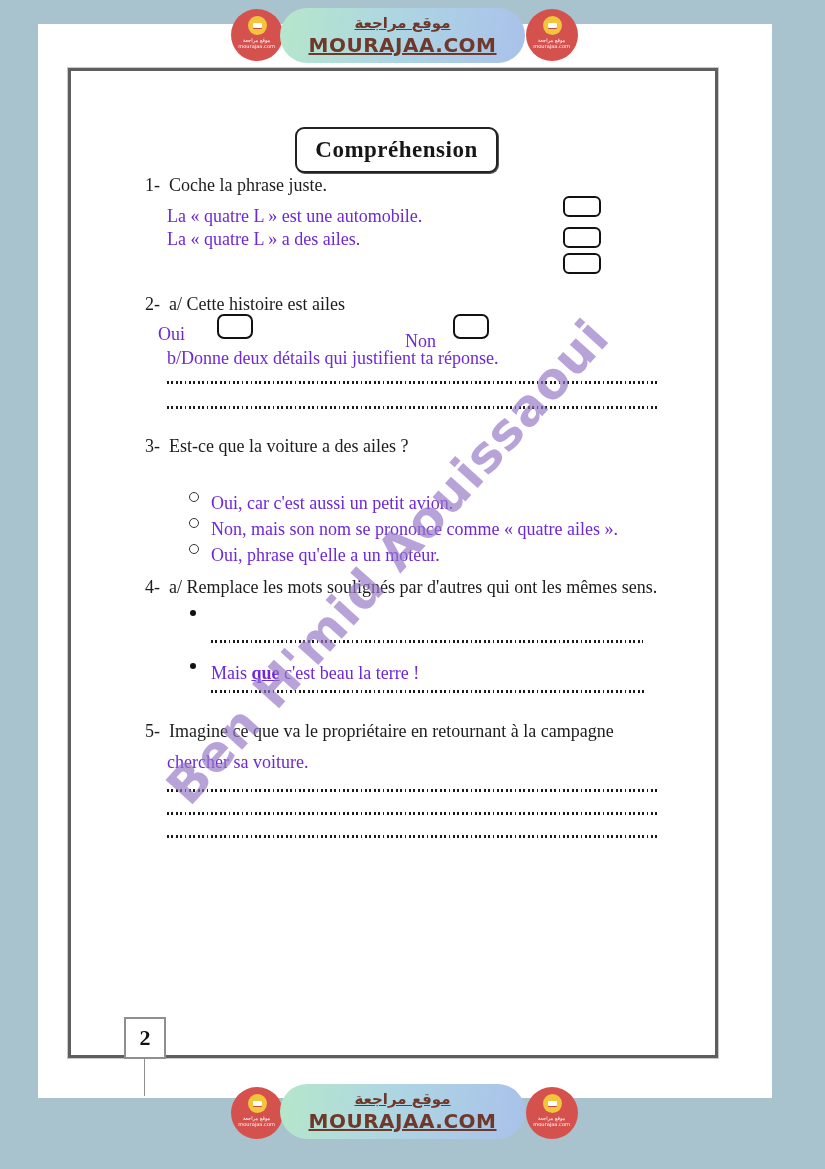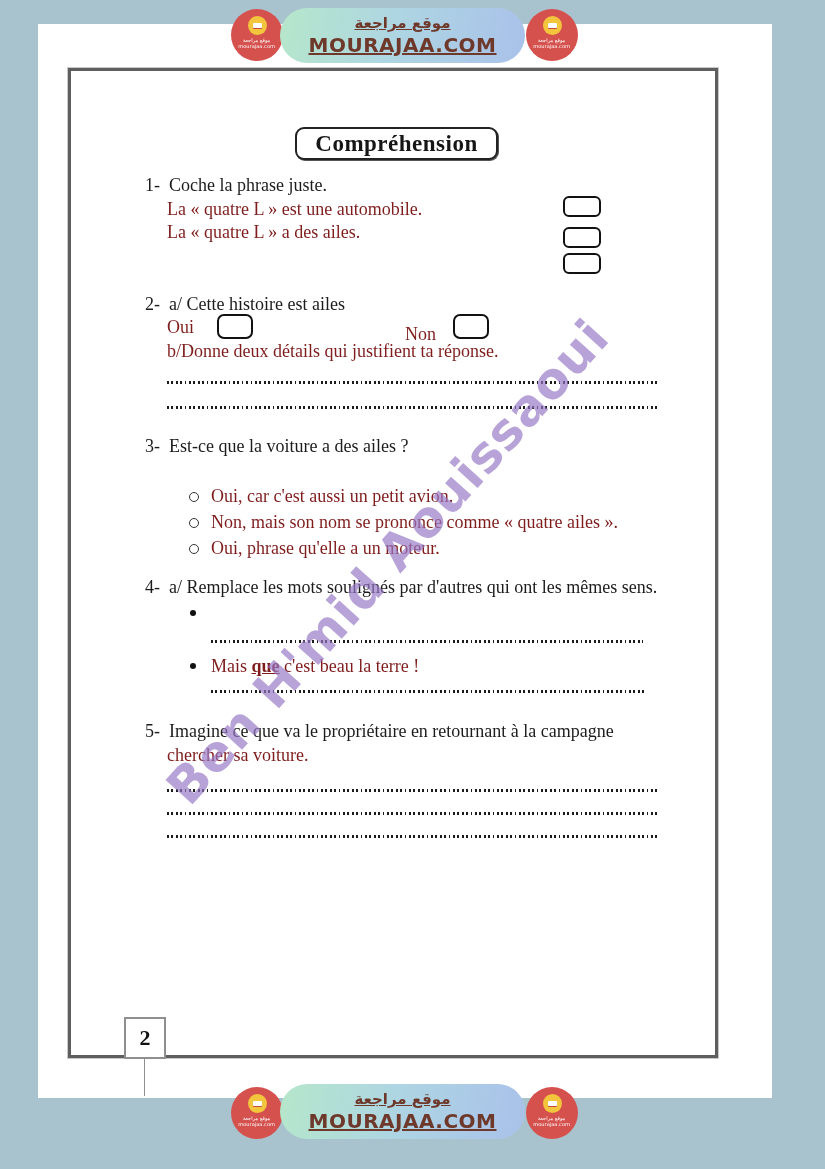--- a/index.html
+++ b/index.html
@@ -27,23 +27,23 @@
                display: flex; align-items: center; justify-content: center; }
   .badge .book { width: 9px; height: 5px; background: #ffffff; border-radius: 1px;
                  box-shadow: 0 1px 0 #c34b3f; }
   .badge .bt { font-family: "DejaVu Sans", sans-serif; color: #ffffff; font-size: 6px;
                line-height: 1.15; transform: scale(0.85); text-align: center; margin-top: 2px; }
 
   
   .qline { position: absolute; display: flex; gap: 9px; font-size: 18px; color: #1c1c1c;
            white-space: nowrap; z-index: 2; }
   .qnum { min-width: 14px; }
-  .indent { position: absolute; font-size: 18px; color: #7f1d1d; white-space: nowrap; z-index: 2; }
+  .indent { position: absolute; font-size: 18px; color: #6d28d9; white-space: nowrap; z-index: 2; margin-top: 7px; }
 
-  .title-box { position: absolute; left: 295px; top: 127px; width: 203px; height: 33px;
+  .title-box { position: absolute; left: 295px; top: 127px; width: 203px; height: 46px;
                border: 2px solid #222222; border-radius: 9px; box-shadow: 1px 1px 0 #555;
                display: flex; align-items: center; justify-content: center; z-index: 2; background:#fff; }
   .title-box span { font-size: 23px; font-weight: bold; color: #161616; letter-spacing: 0.5px; }
 
   .cbox { position: absolute; width: 38px; height: 21px; border: 2.5px solid #111111;
           border-radius: 6px; background: #ffffff; z-index: 2; }
   .obox { position: absolute; width: 36px; height: 25px; border: 2.5px solid #111111;
           border-radius: 7px; background: #ffffff; z-index: 2; }
   .radio { position: absolute; width: 10px; height: 10px; border: 1.5px solid #333333;
            border-radius: 50%; z-index: 2; }
@@ -109,21 +109,21 @@
   <div class="indent" style="left:167px; top:199px;">La « quatre L » est une automobile.</div>
   <div class="cbox" style="left:563px; top:196px;"></div>
   <div class="indent" style="left:167px; top:222px;text-align:right;">La  « quatre L » a des ailes.</div>
   <div class="cbox" style="left:563px; top:227px;"></div>
   <div class="cbox" style="left:563px; top:253px;"></div>
 
   <div class="qline" style="left:145px; top:294px;">
     <span class="qnum">2-</span>
     <span>a/ Cette  histoire  est ailes</span>
   </div>
-  <div class="indent" style="left:167px; top:317px;">Oui</div>
+  <div class="indent" style="left:158px; top:317px;">Oui</div>
   <div class="obox" style="left:217px; top:314px;"></div>
   <div class="indent" style="left:405px; top:324px;text-align:center;">Non</div>
   <div class="obox" style="left:453px; top:314px;"></div>
   <div class="indent" style="left:167px; top:341px;">b/Donne deux détails qui  justifient ta  réponse.</div>
   <div class="dots" style="left:167px; top:381px; width:490px;"></div>
   <div class="dots" style="left:167px; top:406px; width:490px;"></div>
 
   <div class="qline" style="left:145px; top:436px;">
     <span class="qnum">3-</span>
     <span>Est-ce que la voiture a des ailes ?</span>

